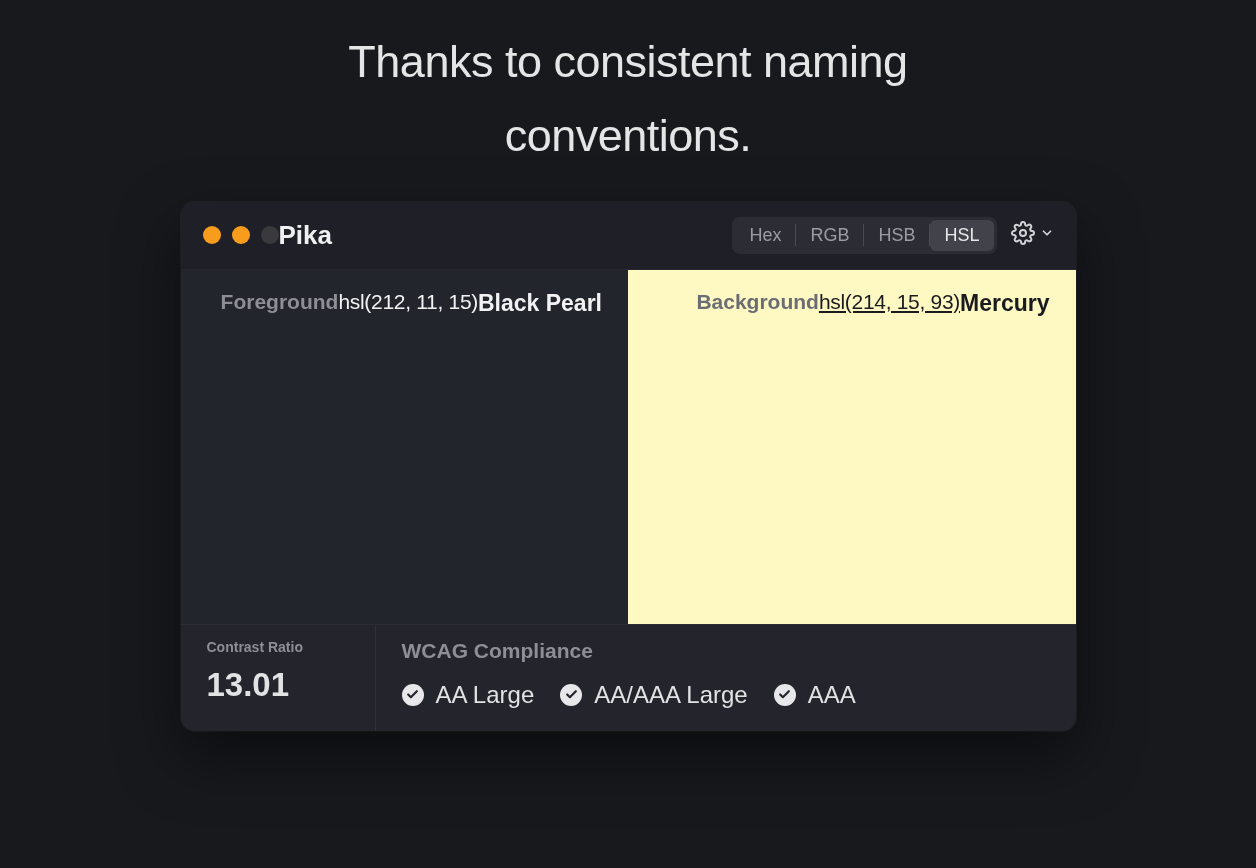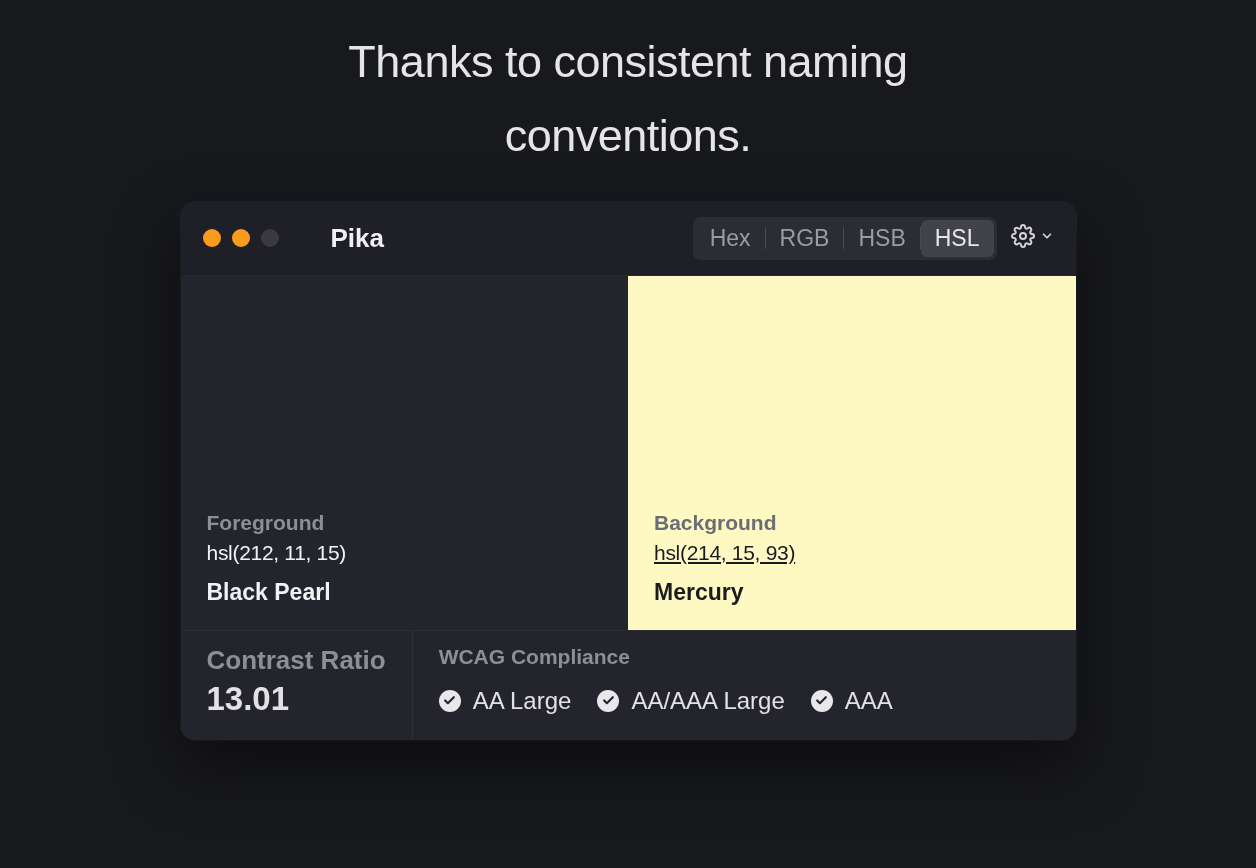--- a/index.html
+++ b/index.html
@@ -58,37 +58,36 @@
     }
 
     .tl-close { background: #f79c1d; }
     .tl-min { background: #f79c1d; }
     .tl-max { background: #3a3a3e; }
 
     .app-title {
       color: #f0f0f2;
       font-size: 26px;
       font-weight: 600;
-      margin-left: 52px;
     }
 
     .spacer { flex: 1; }
 
     .format-tabs {
       display: flex;
       align-items: center;
       background: #2c2d34;
       border-radius: 8px;
       padding: 3px;
       gap: 0;
     }
 
     .format-tab {
       padding: 5px 14px;
-      font-size: 23px;
+      font-size: 18px;
       color: #9a9ba3;
       border-radius: 6px;
       cursor: pointer;
       position: relative;
     }
 
     .format-tab.active {
       background: #41424a;
       color: #e8e8ea;
     }
@@ -120,21 +119,21 @@
 
     .swatches {
       display: flex;
       height: 355px;
       border-top: 1px solid rgba(255,255,255,0.04);
     }
 
     .swatch {
       flex: 1;
       display: flex;
-      flex-direction: column;
+      flex-direction: row;
       justify-content: flex-end;
       padding: 20px 26px 24px;
     }
 
     .swatch-fg { background: #22252b; }
     .swatch-bg { background: #fef9c3; }
 
     .swatch-label {
       font-size: 21px;
       font-weight: 600;
@@ -168,24 +167,24 @@
       border-top: 1px solid rgba(255,255,255,0.04);
     }
 
     .contrast-block {
       padding: 14px 26px 22px;
       border-right: 1px solid rgba(255,255,255,0.06);
       min-width: 195px;
     }
 
     .contrast-label {
-      font-size: 26px;
+      font-size: 14px;
       font-weight: 600;
       color: #8d8e96;
-      margin-bottom: 4px;
+      margin-bottom: 11px;
     }
 
     .contrast-value {
       font-size: 33px;
       font-weight: 700;
       color: #e2e2e5;
     }
 
     .wcag-block {
       padding: 14px 26px 22px;

